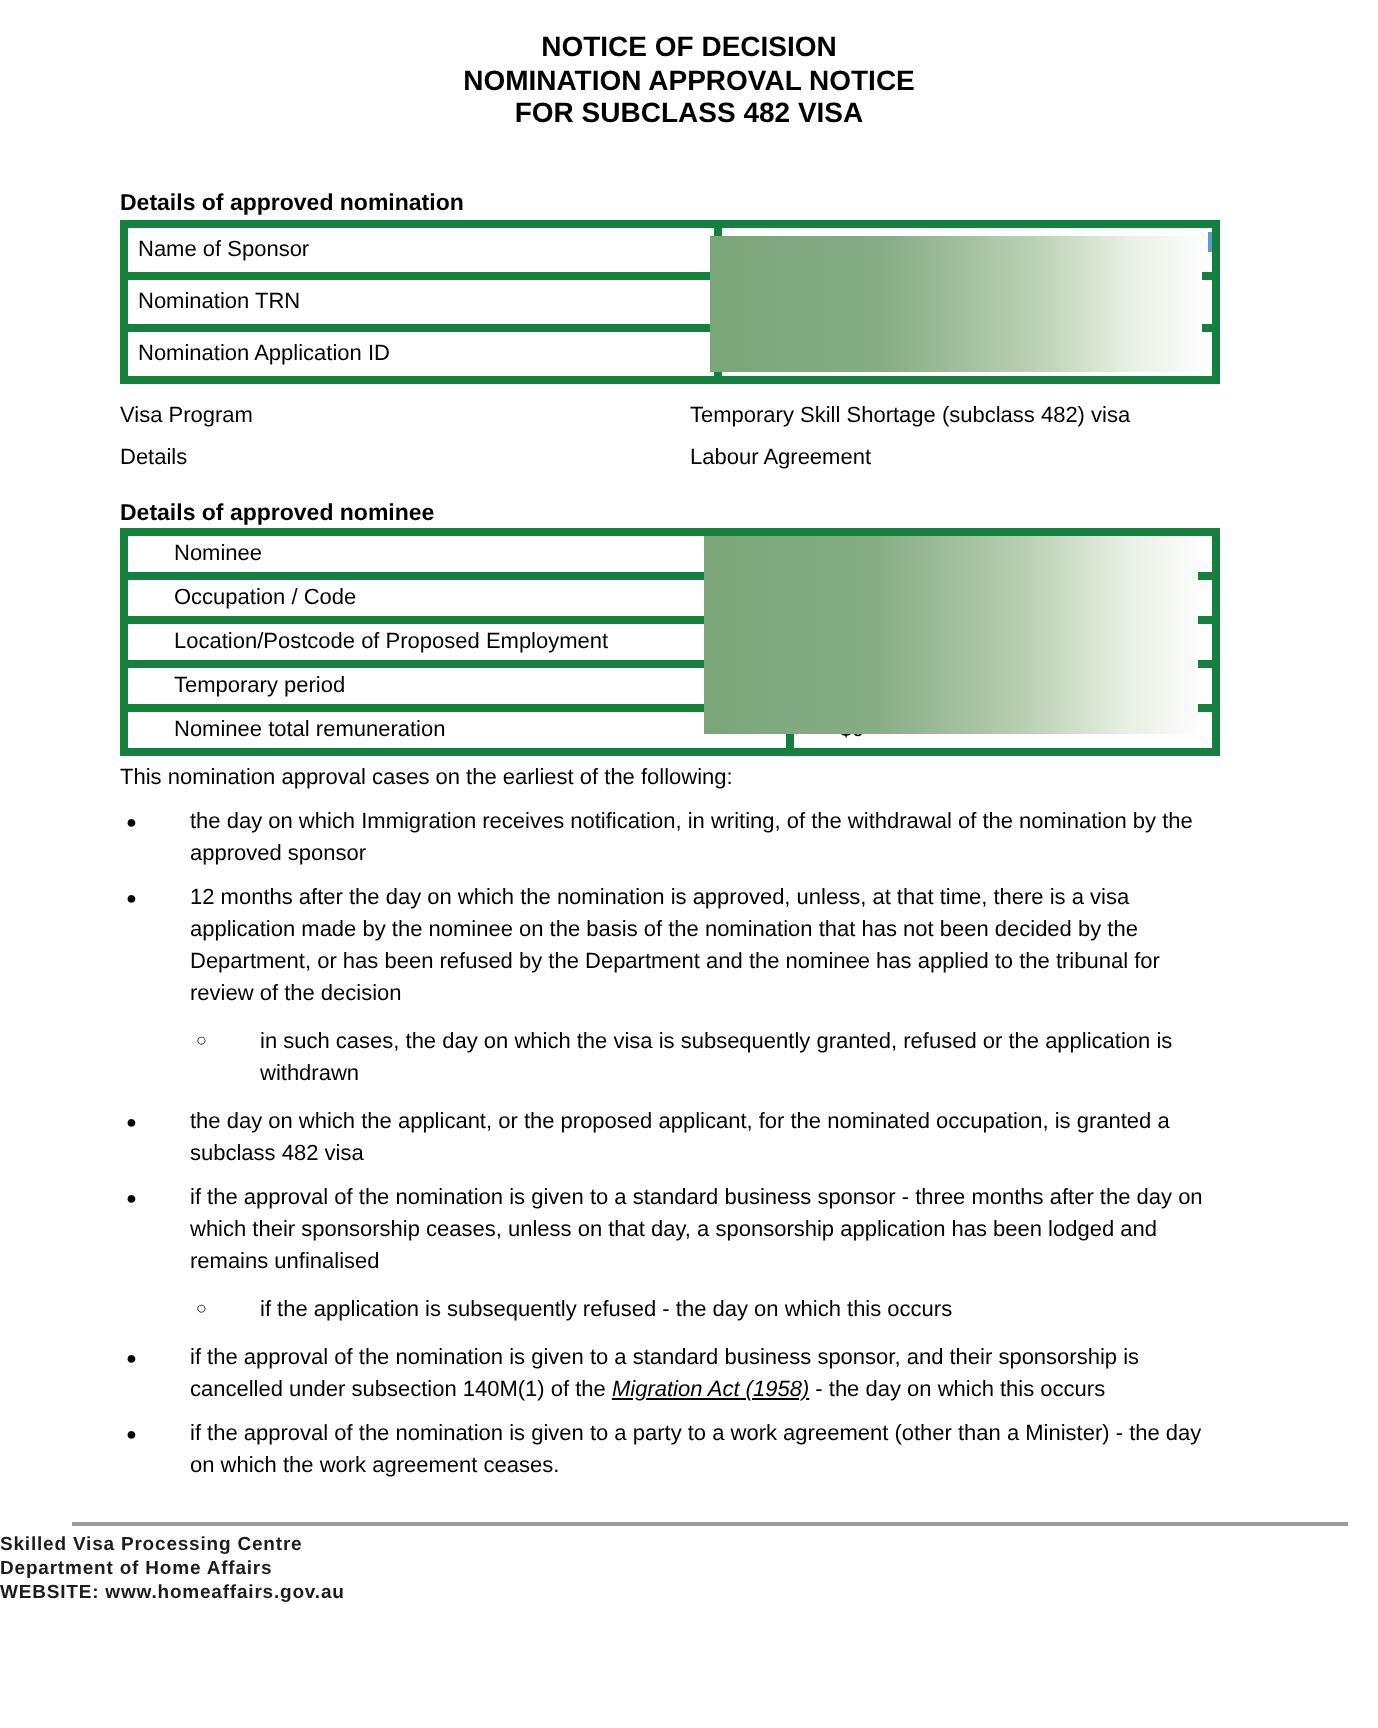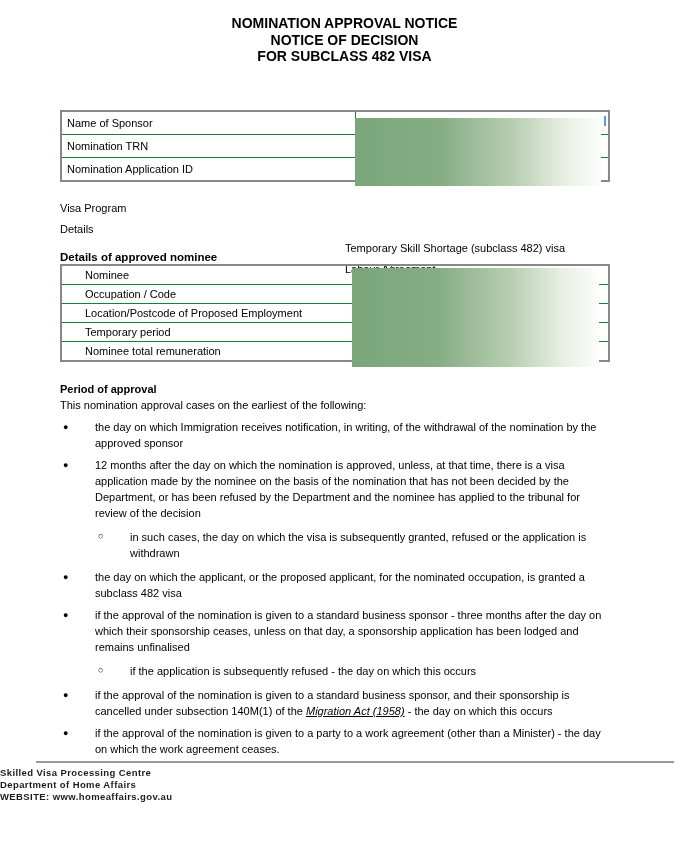--- a/index.html
+++ b/index.html
@@ -10,60 +10,61 @@
   .title-block {
     position:absolute; top:15px; left:0; width:689px;
     text-align:center; font-weight:bold; font-size:14px; line-height:16.5px;
   }
   .section-heading {
     position:absolute; left:60px; width:550px;
     font-weight:bold; font-size:11.5px;
   }
   .table-wrap { position:absolute; left:60px; width:550px; }
   table.doc-table { border-collapse:collapse; width:550px; border:2px solid #888; table-layout:fixed; }
-  table.doc-table td { border:1px solid #15803d; font-size:11px; vertical-align:middle; overflow:hidden; white-space:nowrap; }
+  table.doc-table td { border:4px solid #15803d; font-size:11px; vertical-align:middle; overflow:hidden; white-space:nowrap; }
   table.doc-table td.label-cell { width:283px; }
   #nomination-table td { padding:5px 5px; }
   #nominee-table td { padding:3px 23px; }
   .redaction {
     position:absolute;
     background:linear-gradient(to right, #7aa67a 0%, #86ad84 35%, #b9cfb2 65%, #e7efe3 85%, #fcfdfb 100%);
   }
   .redaction.r1 { left:295px; top:8px; width:246px; height:68px; }
   .redaction.r2 { left:292px; top:4px; width:247px; height:99px; }
   .cursor-tick { position:absolute; left:544px; top:6px; width:2px; height:10px; background:#5b9bd5; }
   .program-fields { position:absolute; left:60px; top:198px; width:550px; font-size:11px; line-height:21px; }
   .pf-row { position:relative; }
   .pf-label { display:inline-block; }
-  .pf-value { position:absolute; left:285px; top:0;margin-top:40px; }
+  .pf-value { position:absolute; left:285px; top:0; }
   .period-block { position:absolute; left:60px; top:381px; width:552px; font-size:11px; line-height:16px; }
   .period-heading { font-weight:bold; }
   .period-intro { margin:0 0 2px 0; }
   .bullet-item { position:relative; padding-left:35px; margin-top:6px; }
   .bullet-item .marker { position:absolute; left:3px; top:0px; font-size:9px; }
   .sub-bullet-item { position:relative; padding-left:70px; margin-top:8px; margin-bottom:8px; }
   .sub-bullet-item .marker { position:absolute; left:38px; top:-1px; font-size:9px; }
   .footer-rule { position:absolute; left:36px; top:761px; width:638px; height:0; border-top:2px solid #9a9a9a; }
   .footer-text {
     position:absolute; top:767px; left:0; width:689px; 
     font-weight:bold; font-size:9.5px; line-height:12px; letter-spacing:0.4px; color:#1c1c1c;
   }
   i { font-style:italic;text-decoration:underline; }
 </style>
 </head>
 <body>
 
 <div class="page">
 
   <div class="title-block">
+    <div>NOTICE OF DECISION</div>
     <div>NOMINATION APPROVAL NOTICE</div>
-    <div>NOTICE OF DECISION</div>
     <div>FOR SUBCLASS 482 VISA</div>
   </div>
 
+  <div class="section-heading" style="top:96px;">Details of approved nomination</div>
 
   <div class="table-wrap" style="top:110px;">
     <table class="doc-table" id="nomination-table">
       <tbody id="nomination-rows">
   <tr>
     <td class="label-cell"><span>Name of Sponsor</span></td>
     <td class="value-cell"><span>TH</span></td>
   </tr>
 
   <tr>
@@ -123,21 +124,20 @@
   <tr>
     <td class="label-cell"><span>Nominee total remuneration</span></td>
     <td class="value-cell"><span>$9</span></td>
   </tr>
 </tbody>
     </table>
     <div class="redaction r2"></div>
   </div>
 
   <div class="period-block">
-    <div class="period-heading">Period of approval</div>
     <div class="period-intro">This nomination approval cases on the earliest of the following:</div>
     <div id="period-list">
   <div class="bullet-item">
     <span class="marker">●</span>
     <span class="bullet-text"><span>the day on which Immigration receives notification, in writing, of the withdrawal of the nomination by the approved sponsor</span><i></i><span></span></span>
   </div>
 
   <div class="bullet-item">
     <span class="marker">●</span>
     <span class="bullet-text"><span>12 months after the day on which the nomination is approved, unless, at that time, there is a visa application made by the nominee on the basis of the nomination that has not been decided by the Department, or has been refused by the Department and the nominee has applied to the tribunal for review of the decision</span><i></i><span></span></span>

